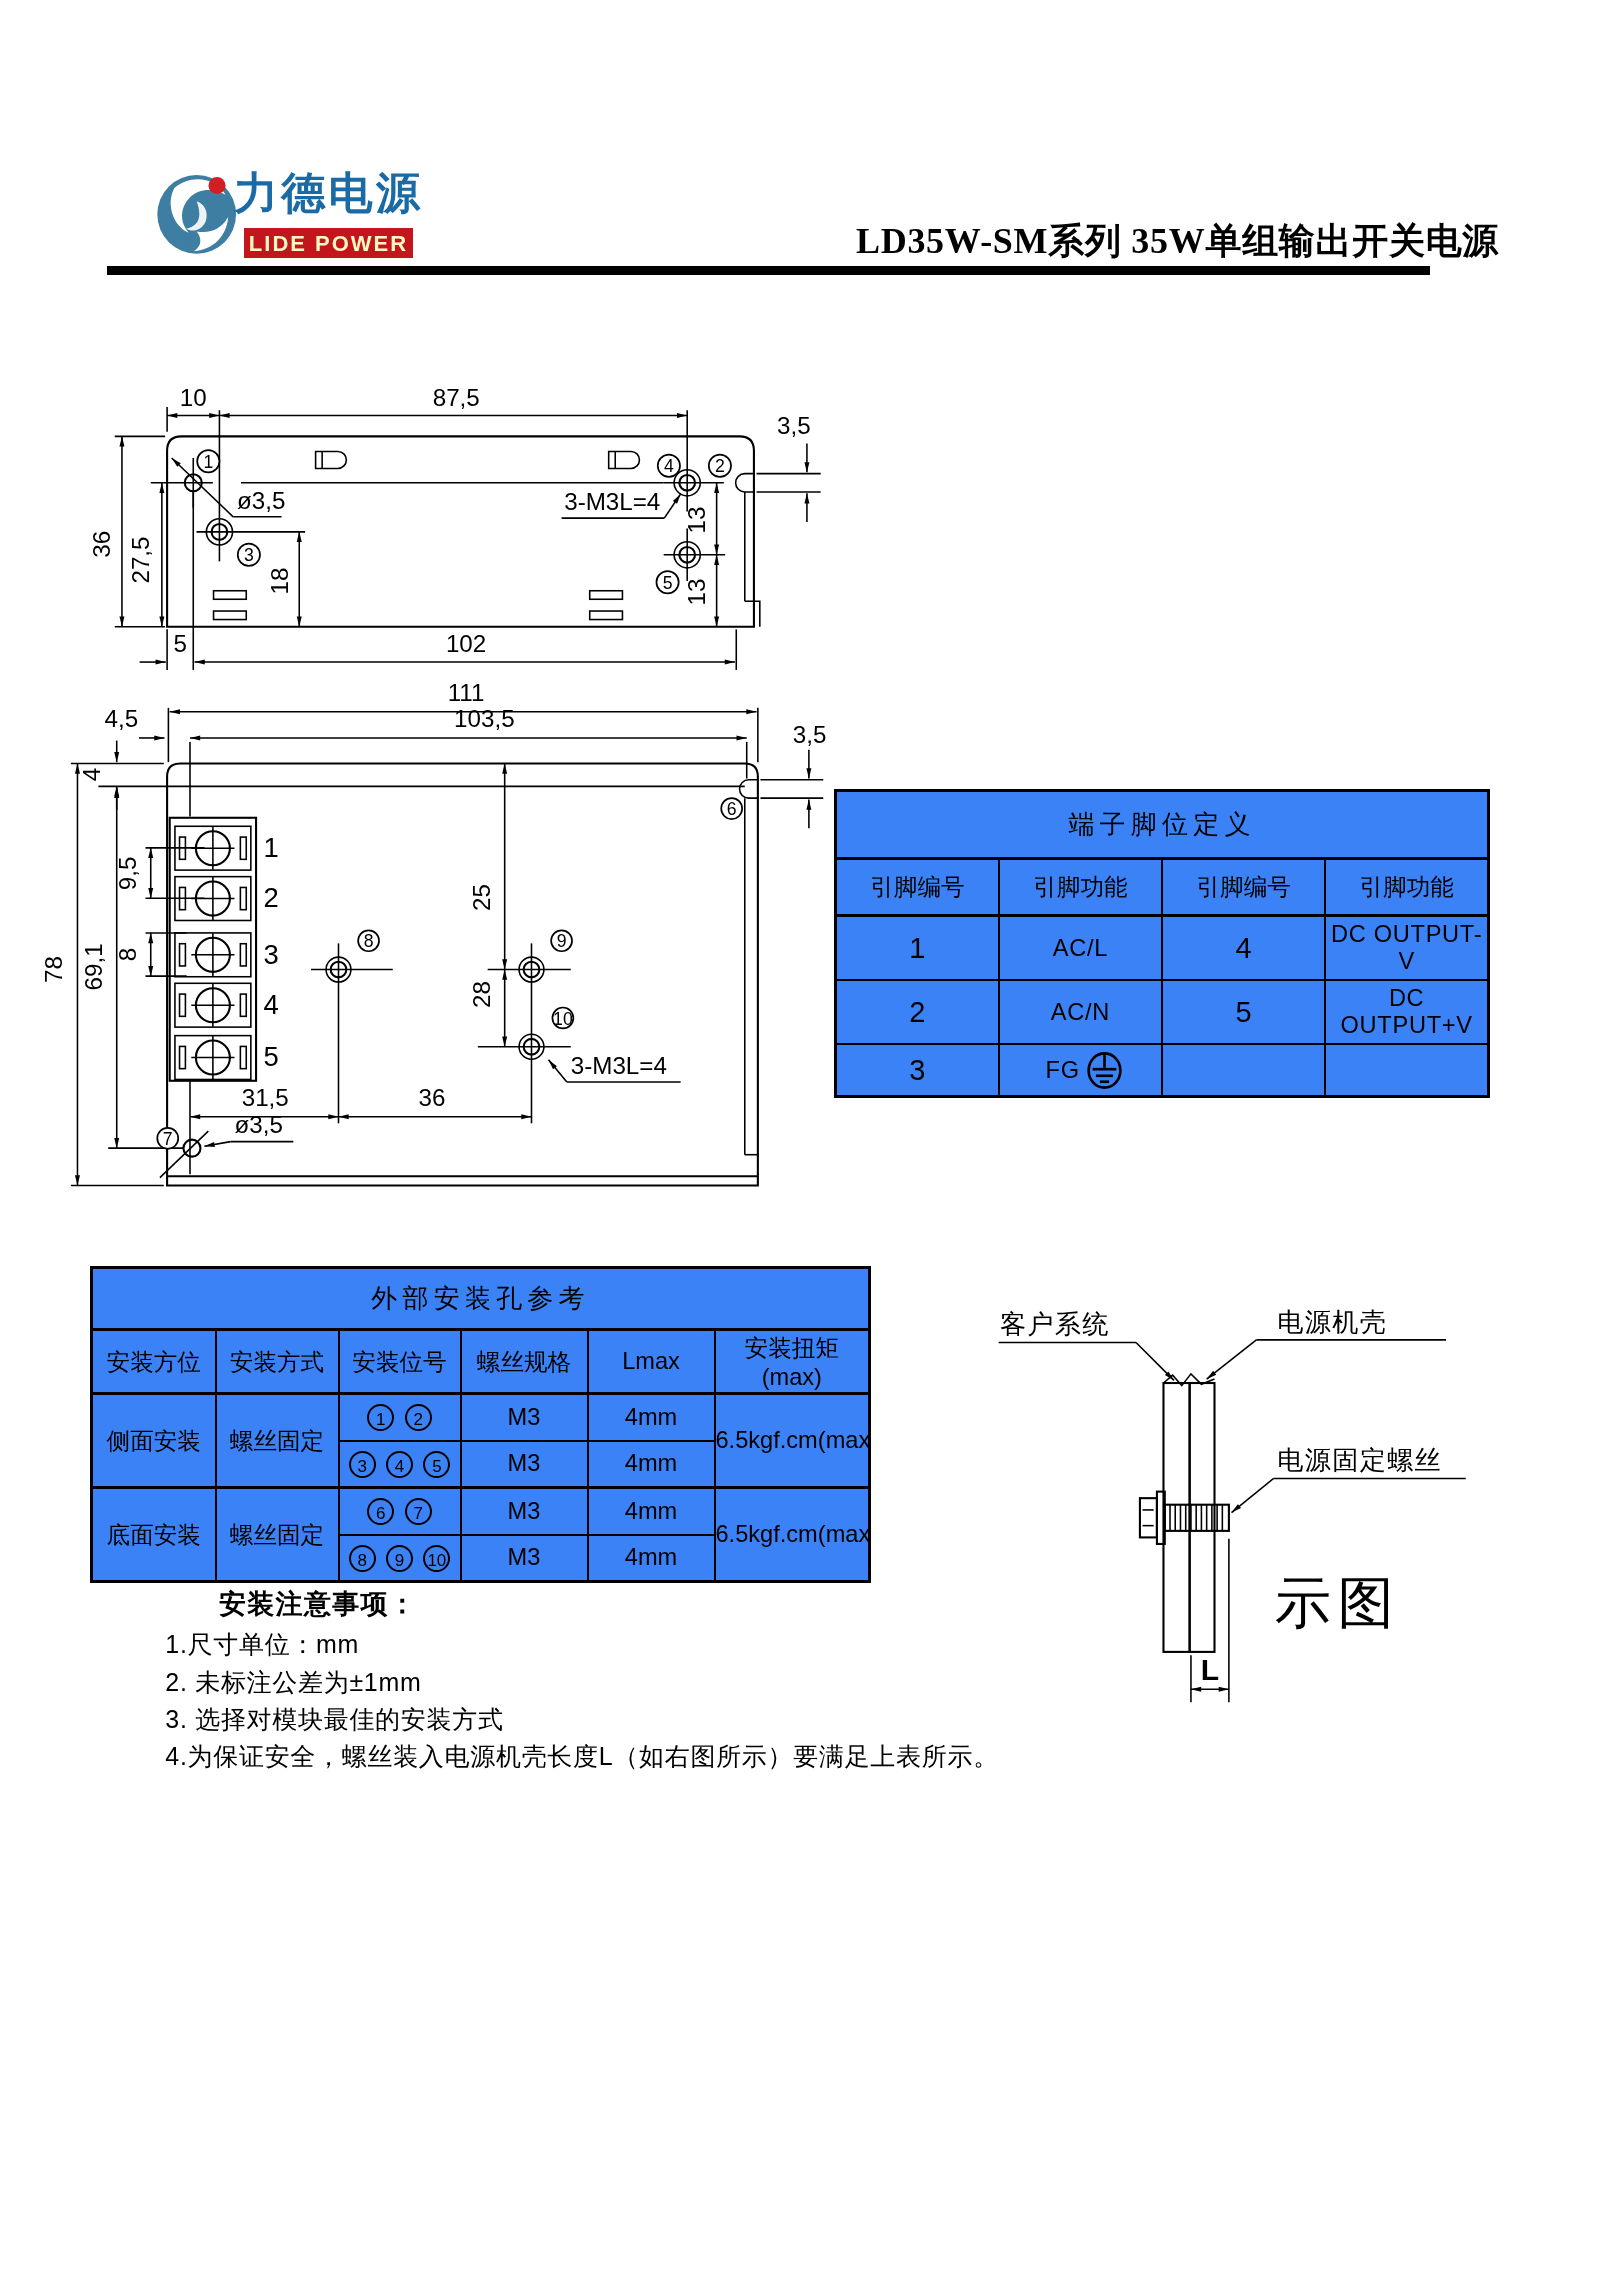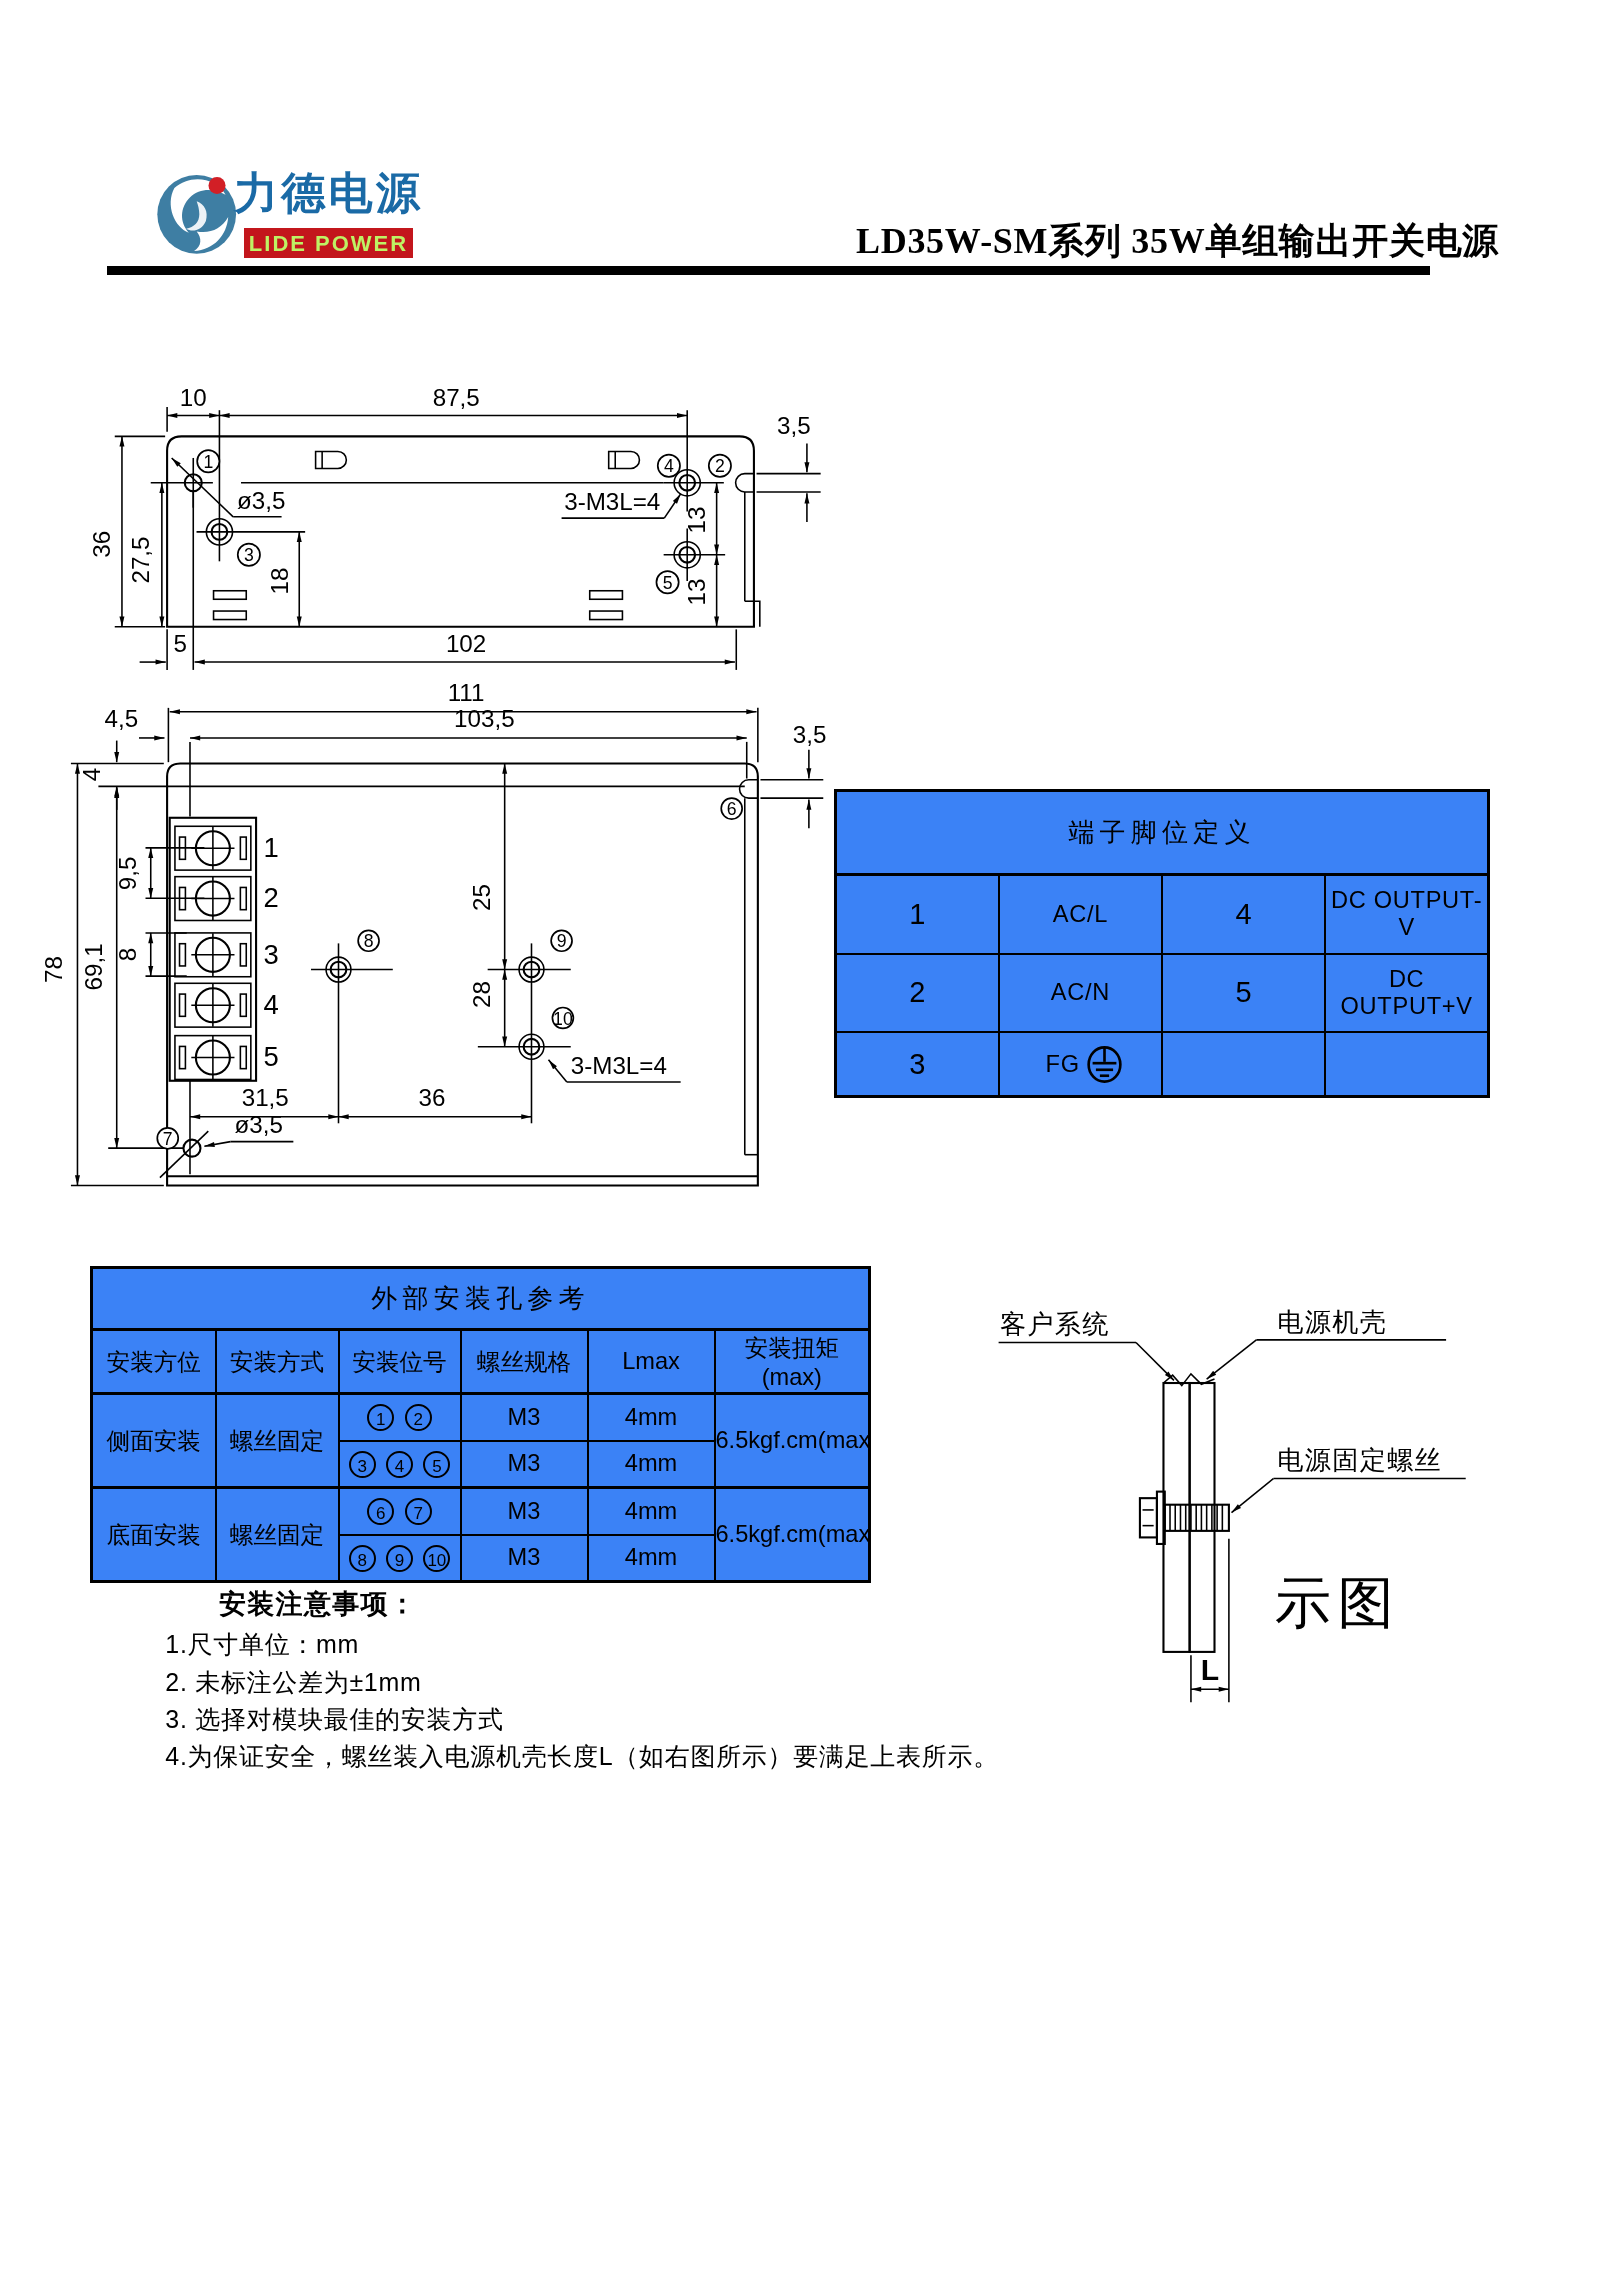--- a/index.html
+++ b/index.html
@@ -3,21 +3,21 @@
 <meta charset="utf-8">
 <style>
   html,body{margin:0;padding:0;background:#888;}
   #page{position:relative;width:1623px;height:2295px;background:#ffffff;overflow:hidden;
         font-family:"Liberation Sans",sans-serif;color:#000;}
   
   #logo{position:absolute;left:156px;top:168px;width:268px;height:118px;}
   #logo-cn{position:absolute;left:78px;top:-3.9px;font-size:44px;font-weight:700;
            color:#1a6aa6;letter-spacing:3.3px;white-space:nowrap;}
   #logo-banner{position:absolute;left:88px;top:60px;width:169px;height:30px;background:#c3161c;
-           color:#bef264;font-size:22px;font-weight:700;letter-spacing:2px;text-align:center;line-height:31px;}
+           color:#fef9c3;font-size:22px;font-weight:700;letter-spacing:2px;text-align:center;line-height:31px;}
   #doc-title{position:absolute;left:856px;top:217px;width:589px;font-size:36px;font-weight:700;
            font-family:"Liberation Serif",serif;letter-spacing:0.7px;white-space:nowrap;}
   #header-rule{position:absolute;left:107px;top:266px;width:1323px;height:8.5px;background:#000;}
   
   #cad{position:absolute;left:0;top:0;width:1623px;height:2295px;}
   #cad .ln{stroke:#000;stroke-width:2.4;fill:none;}
   #cad .out{stroke:#000;stroke-width:3.2;fill:none;}
   #cad .dim{font-family:"Liberation Sans",sans-serif;font-size:37px;fill:#000;text-anchor:middle;}
   #cad .dims{text-anchor:start;}
   #cad .tnum{font-family:"Liberation Sans",sans-serif;font-size:42px;fill:#000;text-anchor:middle;}
@@ -360,20 +360,26 @@
     <colgroup>
         <col style="width:25%">
         <col style="width:25%">
         <col style="width:25%">
         <col style="width:25%">
       </colgroup>
     <tbody>
         <tr style="height:60px">
           <td colspan="4" class="title">端子脚位定义</td>
         </tr>
+    <tr class="hdr" style="height:50px">
+      <td>引脚编号</td>
+      <td>引脚功能</td>
+      <td>引脚编号</td>
+      <td>引脚功能</td>
+    </tr>
     <tr style="height:50px">
       <td class="num">1</td>
       <td class="fn">AC/L</td>
       <td class="num">4</td>
       <td class="fn">DC OUTPUT-V</td>
     </tr>
     <tr style="height:50px">
       <td class="num">2</td>
       <td class="fn">AC/N</td>
       <td class="num">5</td>

